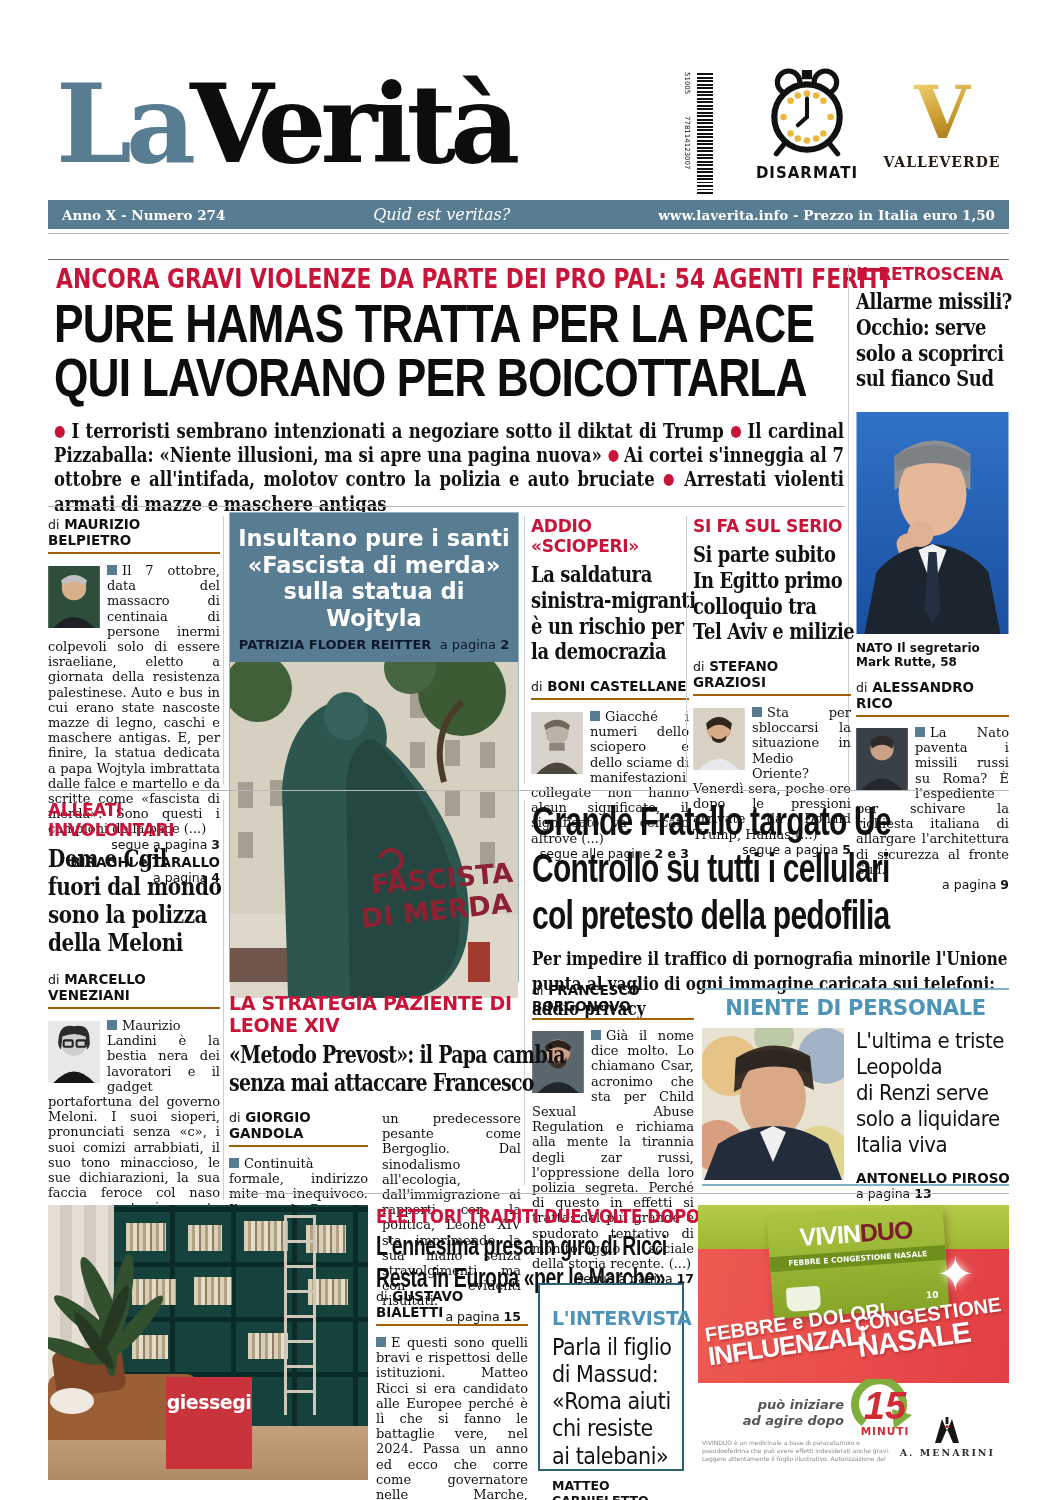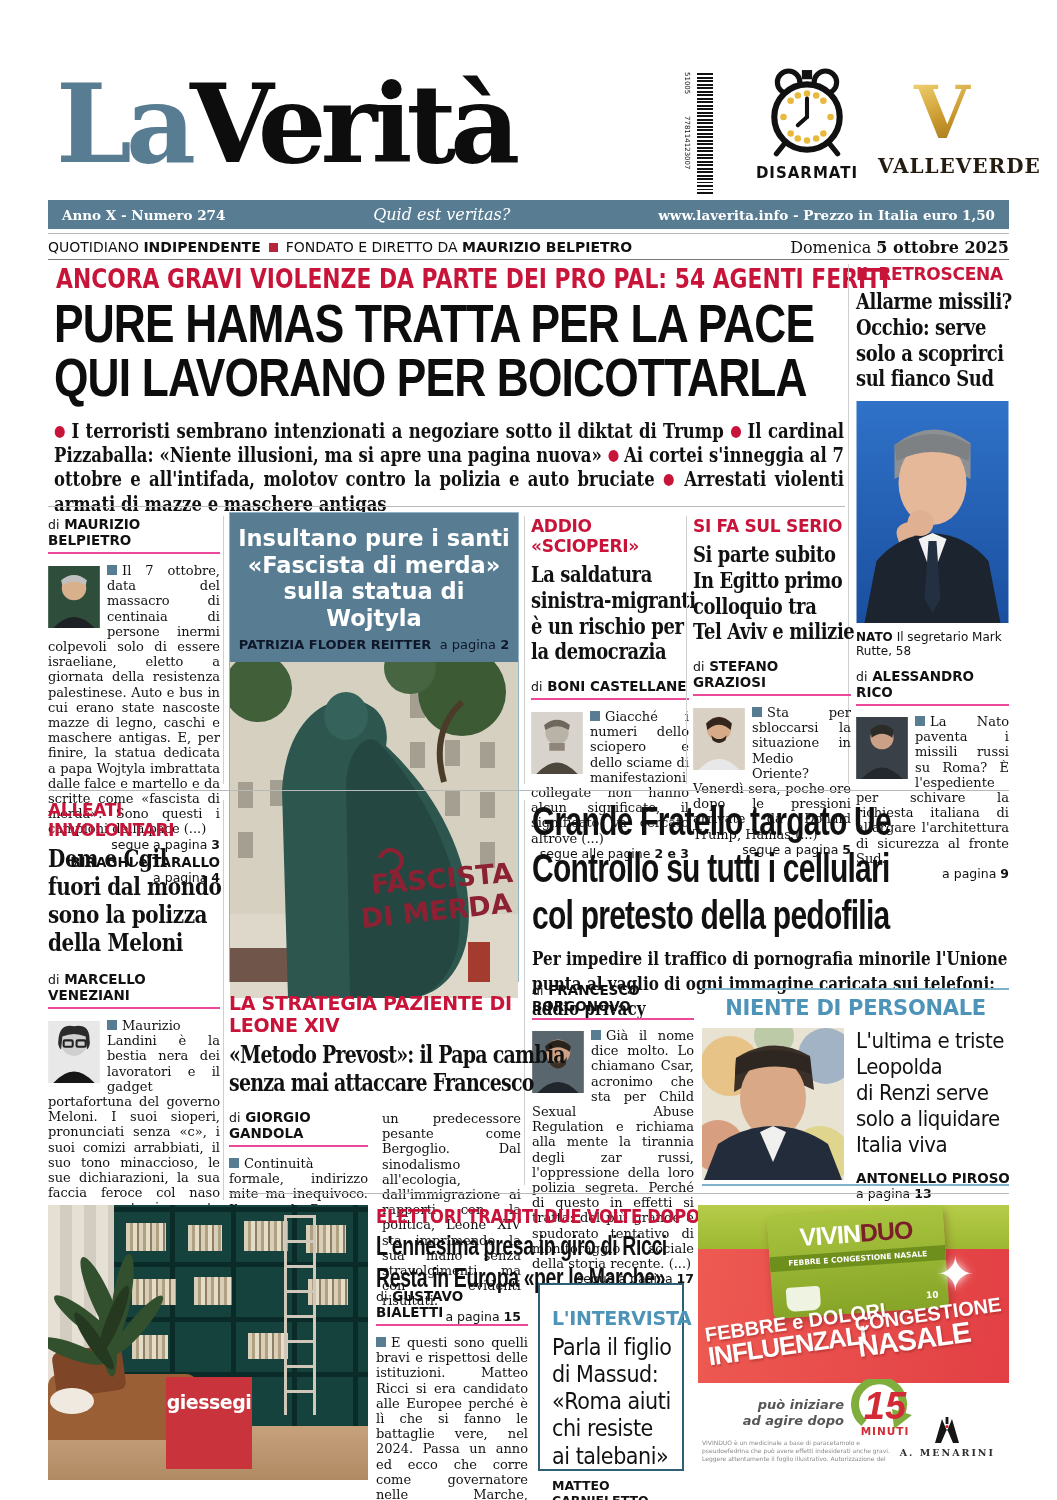--- a/index.html
+++ b/index.html
@@ -27,21 +27,21 @@
   .bigkick{font-family:"DejaVu Sans",sans-serif;font-weight:bold;color:#c9143a;font-size:26px;transform:scaleX(.84);}
   .mainh{font-family:"Liberation Sans",sans-serif;font-weight:bold;font-size:54px;line-height:1.0;
          color:#0d0d0d;transform:scaleX(.82);letter-spacing:-1px;}
   .shl{display:block;white-space:nowrap;transform:scaleX(.78);transform-origin:0 50%;
        font-weight:bold;font-size:23px;line-height:1.12;letter-spacing:-0.5px;}
   .lead-sum{width:935px;transform:scaleX(.845);transform-origin:0 0;font-size:19.5px;font-weight:bold;
             line-height:1.24;text-align:justify;}
   .bl::before{content:"● ";color:#c9143a;font-size:.8em;position:relative;top:-2px;}
   
   .byline{font-family:"DejaVu Sans",sans-serif;font-size:13.5px;font-weight:bold;
-          border-bottom:2px solid #ec4899;padding-bottom:4px;}
+          border-bottom:2px solid #a16207;padding-bottom:4px;}
   .byline .di{font-weight:normal;font-size:12.5px;}
   .bodytxt{font-size:13px;line-height:1.17;text-align:justify;margin:0;}
   .sq{display:inline-block;width:10px;height:10px;background:#587d93;margin-right:5px;}
   .segue{font-family:"DejaVu Sans",sans-serif;font-size:12.5px;text-align:right;}
   .thumb{float:left;width:52px;height:62px;margin:3px 7px 2px 0;}
   .thumb svg{display:block;width:100%;height:100%;}
   .pageref{font-family:"DejaVu Sans",sans-serif;font-size:12.5px;text-align:right;}
   
   .stbox{border:1px solid #94b4c6;background:#fff;box-sizing:border-box;}
   .sthead{background:#587d93;color:#fff;text-align:center;font-family:"DejaVu Sans",sans-serif;
@@ -103,37 +103,31 @@
         <line x1="45" y1="48" x2="36" y2="56" stroke="#111" stroke-width="4" stroke-linecap="round"></line>
         <line x1="23" y1="74" x2="15" y2="84" stroke="#111" stroke-width="5" stroke-linecap="round"></line>
         <line x1="67" y1="74" x2="75" y2="84" stroke="#111" stroke-width="5" stroke-linecap="round"></line>
       </svg>
     </span>
     <div class="sans" style="font-weight:bold;font-size:15px;letter-spacing:1px;">DISARMATI</div>
   </div>
 
   <div class="abs" style="left:878px;top:72px;width:128px;height:118px;text-align:center;">
     <div style="font-family:'DejaVu Serif',serif;font-weight:bold;font-size:72px;line-height:82px;background:linear-gradient(160deg,#f3d677 15%,#c8972c 55%,#8f6614 90%);-webkit-background-clip:text;background-clip:text;color:transparent;">V</div>
-    <div style="font-family:'DejaVu Serif',serif;font-weight:bold;font-size:20px;letter-spacing:1px;color:#241c10;">VALLEVERDE</div>
+    <div style="font-family:'DejaVu Serif',serif;font-weight:bold;font-size:14px;letter-spacing:1px;color:#241c10;">VALLEVERDE</div>
   </div>
 
   <div class="abs band" style="left:48px;top:200px;width:961px;height:29px;">
     <span class="ed">Anno X - Numero 274</span>
     <span class="motto">Quid est veritas?</span>
     <span class="sp">www.laverita.info - Prezzo in Italia euro 1,50</span>
   </div>
 
   <div class="hline" style="left:48px;top:233px;width:961px;"></div>
 
-  <div class="abs strip" style="left:48px;top:237px;width:961px;height:20px;">
-    <span>
-      <span>QUOTIDIANO</span>&nbsp;<b>INDIPENDENTE</b><span class="rsq"></span><span>FONDATO E DIRETTO DA</span>&nbsp;<b>MAURIZIO BELPIETRO</b>
-    </span>
-    <span style="font-family:'DejaVu Serif',serif;font-size:16px;"><span>Domenica</span> <b>5 ottobre 2025</b></span>
-  </div>
   <div class="hline" style="left:48px;top:259px;width:961px;background:#777;"></div>
 
   <div class="abs cx bigkick" style="left:56px;top:264px;">ANCORA GRAVI VIOLENZE DA PARTE DEI PRO PAL: 54 AGENTI FERITI</div>
   <div class="abs" style="left:54px;top:296px;width:800px;">
     <span class="cx mainh">PURE HAMAS TRATTA PER LA PACE</span>
     <span class="cx mainh">QUI LAVORANO PER BOICOTTARLA</span>
   </div>
   <div class="abs lead-sum" style="left:54px;top:420px;">
     <span class="bl">I terroristi sembrano intenzionati a negoziare sotto il diktat di Trump</span>
     <span class="bl">Il cardinal Pizzaballa: «Niente illusioni, ma si apre una pagina nuova»</span>
@@ -143,21 +137,21 @@
 
   <div class="vline" style="left:848px;top:264px;height:520px;"></div>
   <div class="abs" style="left:856px;top:264px;width:153px;">
     <div class="kick">IL RETROSCENA</div>
     <div style="margin-top:4px;">
       <span class="shl">Allarme missili?</span>
       <span class="shl">Occhio: serve</span>
       <span class="shl">solo a scoprirci</span>
       <span class="shl">sul fianco Sud</span>
     </div>
-    <div style="margin-top:10px;">
+    <div style="margin-top:21px;font-weight:bold;">
       <svg width="153" height="222" viewBox="0 0 152 222">
         <defs>
             <linearGradient id="rbg" x1="0" y1="0" x2="0" y2="1">
           <stop offset="0" stop-color="#2f72c8"></stop>
               <stop offset="1" stop-color="#1a4fa0"></stop>
             </linearGradient>
           </defs>
         <rect width="152" height="222" fill="url(#rbg)"></rect>
         <path d="M38,44 Q76,14 114,42 L114,78 Q76,56 38,78 Z" fill="#8d9093"></path>
         <ellipse cx="76" cy="82" rx="34" ry="42" fill="#e5b89a"></ellipse>

